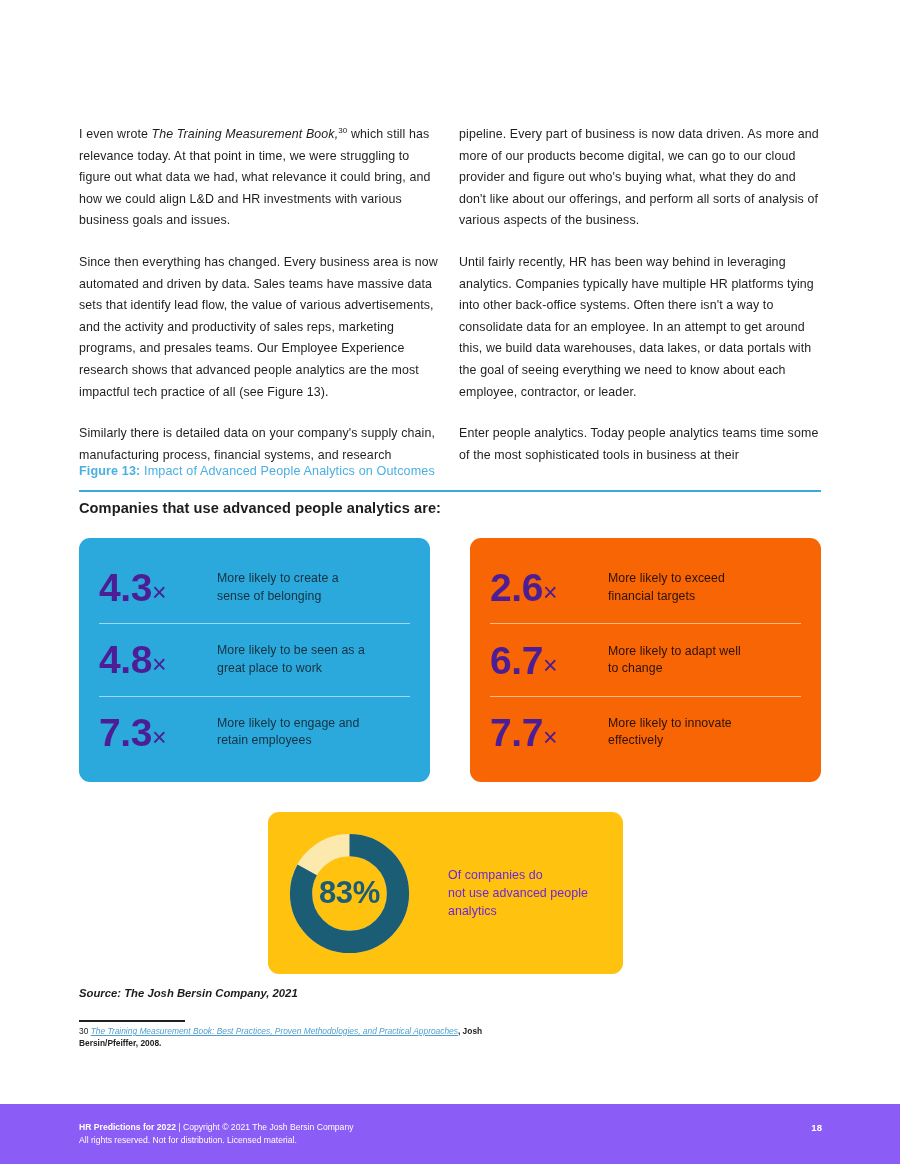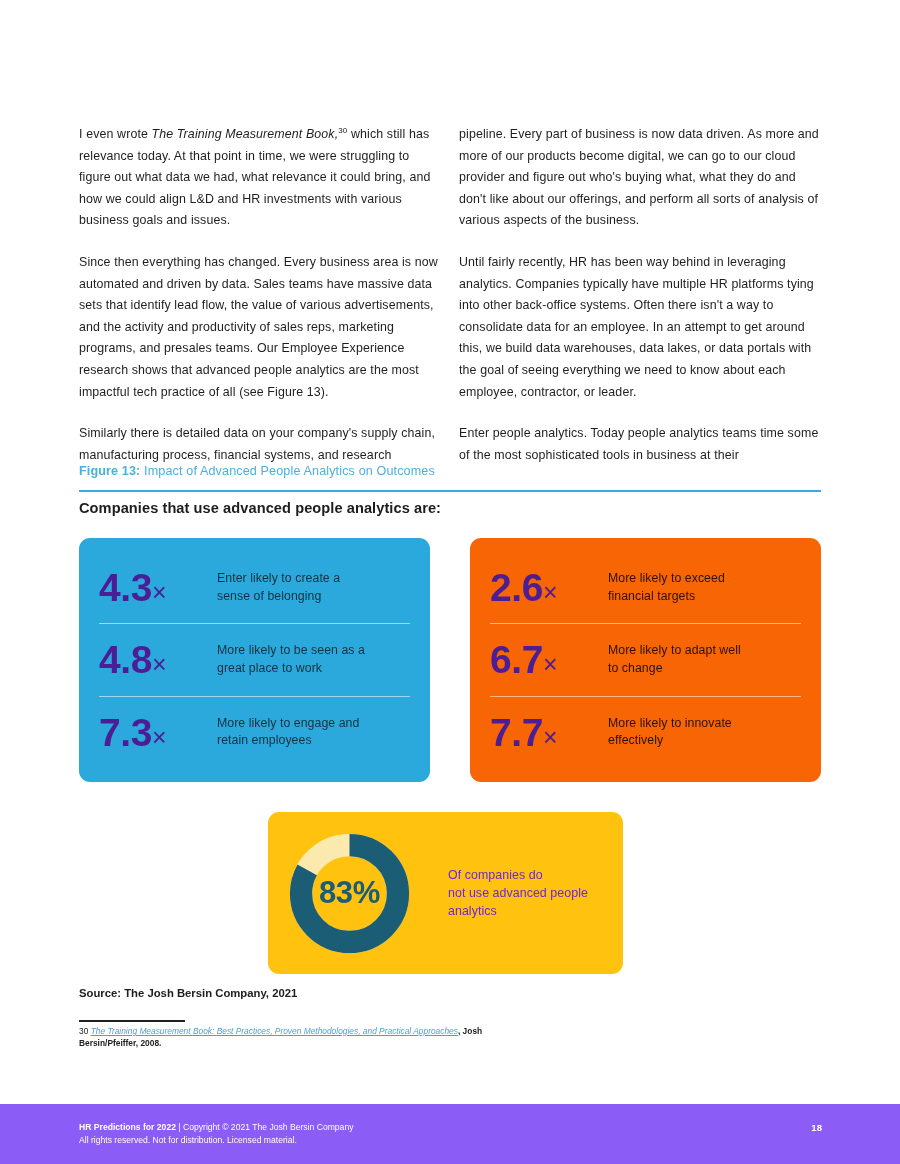--- a/index.html
+++ b/index.html
@@ -94,21 +94,21 @@
     width: 351px;
     height: 244px;
     border-radius: 11px;
     box-sizing: border-box;
     padding: 14px 20px 14px 20px;
     display: flex;
     flex-direction: column;
     justify-content: center;
   }
   .card-blue   { background: #2ba9dd; }
-  .card-orange { background: #f86504; }
+  .card-orange { background: #f86504; justify-content: flex-end; }
 
   .stat-row {
     display: flex;
     align-items: center;
     height: 70px;
     padding: 3px 0;
   }
   .stat-row + .stat-row {
     border-top: 1px solid rgba(255,255,255,0.55);
   }
@@ -171,20 +171,21 @@
     color: #6d28d9;
     letter-spacing: 0.005em;
   }
 
   
   .source-line {
     position: absolute;
     left: 79px;
     top: 987px;
     font-size: 11.3px;
+    font-style: italic;
     font-weight: bold;
     color: #1d1d1d;
   }
   .fn-rule {
     position: absolute;
     left: 79px;
     top: 1020px;
     width: 106px;
     height: 2px;
     background: #231f20;
@@ -259,21 +260,21 @@
   <div class="fig-rule"></div>
 
   <div class="fig-title">Companies that use advanced people analytics are:</div>
 
   <div class="cards">
 
     <div class="card card-blue">
       <div class="stat-row">
         <div class="stat-value"><span>4.3</span><span class="x">×</span></div>
         <div class="stat-label">
-          <div>Enter likely to create a</div>
+          <div>More likely to create a</div>
           <div>sense of belonging</div>
         </div>
       </div>
       <div class="stat-row">
         <div class="stat-value"><span>4.8</span><span class="x">×</span></div>
         <div class="stat-label">
           <div>More likely to be seen as a</div>
           <div>great place to work</div>
         </div>
       </div>

